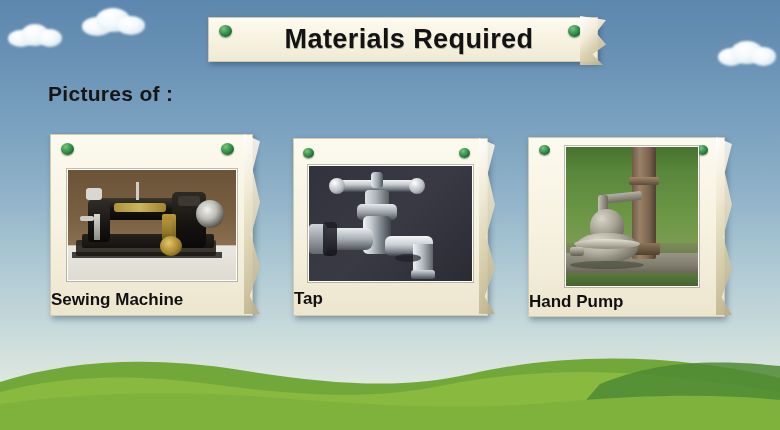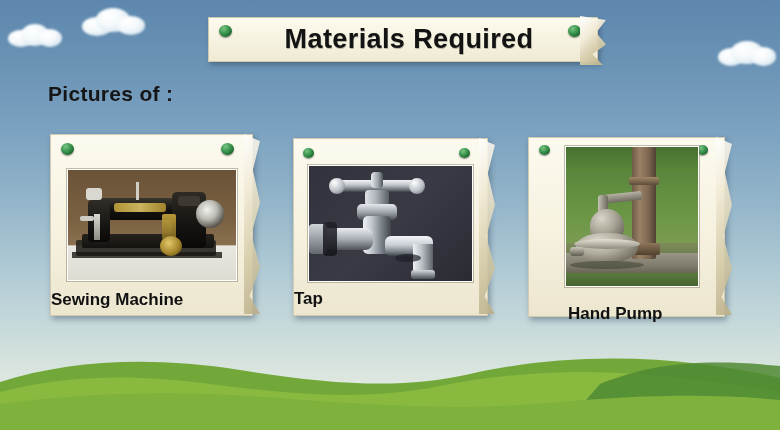--- a/index.html
+++ b/index.html
@@ -119,21 +119,21 @@
   #card-sewing { left:50px;  top:134px; width:203px; height:182px; }
   #card-sewing .photo { left:16px; top:34px; width:170px; height:112px; }
   #card-sewing .caption { top:155px; }
 
   #card-tap { left:293px; top:138px; width:195px; height:178px; }
   #card-tap .photo { left:14px; top:26px; width:165px; height:117px; }
   #card-tap .caption { top:150px; }
 
   #card-pump { left:528px; top:137px; width:197px; height:180px; }
   #card-pump .photo { left:36px; top:8px; width:134px; height:141px; }
-  #card-pump .caption { top:166px;margin-left:39px; }
+  #card-pump .caption { top:154px; }
 
   
   .art { position:absolute; inset:0; }
   #art-sewing { background:linear-gradient(to bottom,#6b5338 0%,#7a6142 45%,#8a7050 68%,#efeee9 69%,#e8e6de 100%); }
 
   
   #art-tap { background:linear-gradient(135deg,#32323c 0%,#3a3a45 50%,#2b2b34 100%); }
 
   
   #art-pump { background:linear-gradient(to bottom,#4f7a3a 0%,#5f8c3f 28%,#6d9846 52%,#7a9a52 68%,#8a8d6c 78%,#6f7555 100%); }

